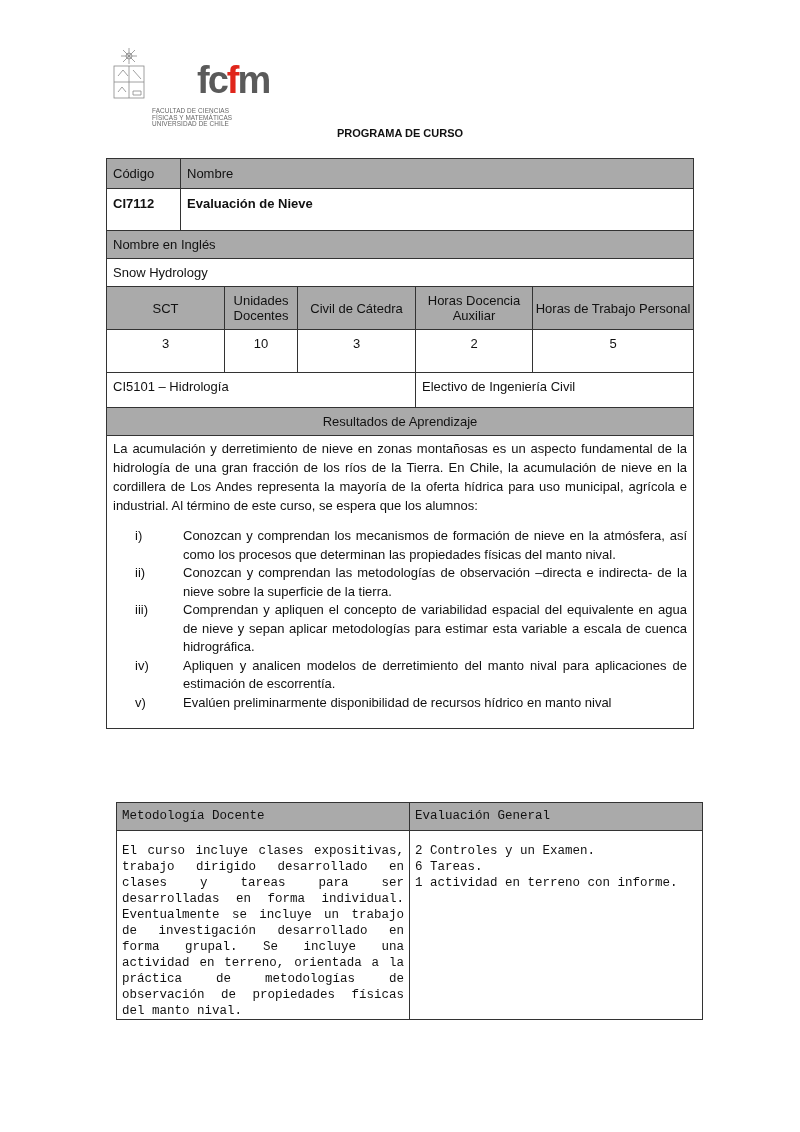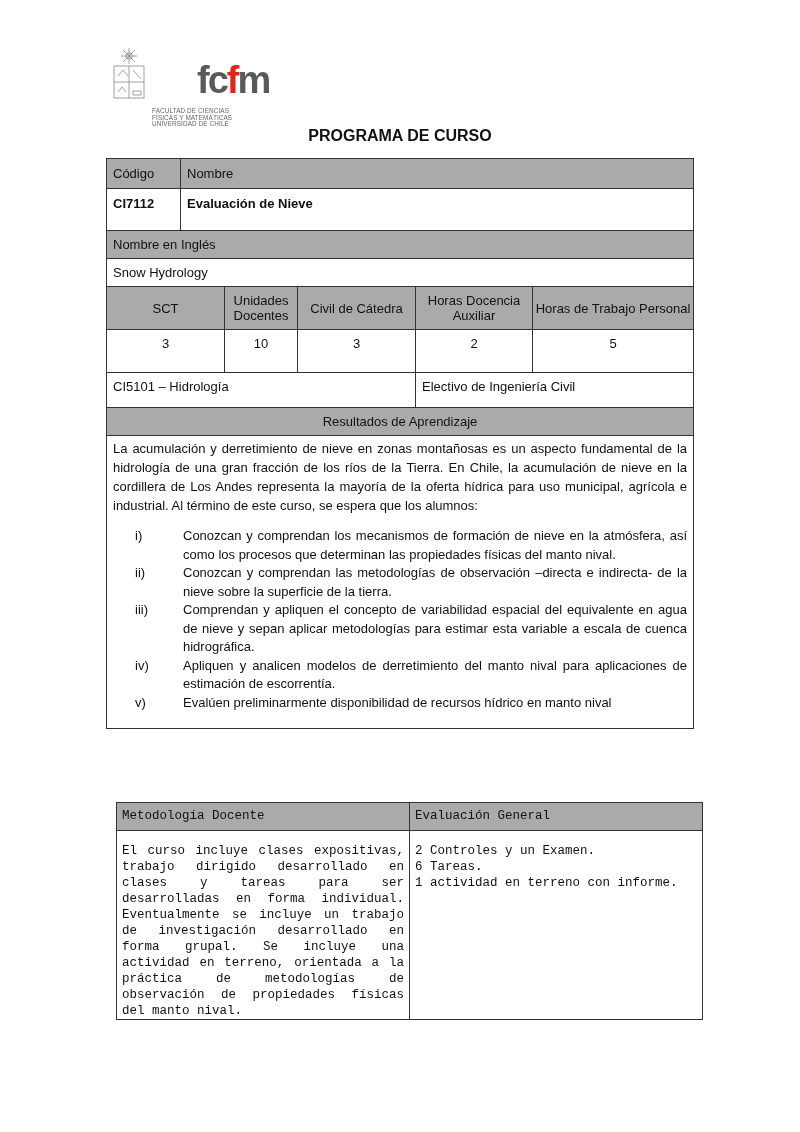--- a/index.html
+++ b/index.html
@@ -2,21 +2,21 @@
 <html><head>
 <meta charset="utf-8">
 <style>
   html, body { margin: 0; padding: 0; background: #ffffff; }
   body { width: 800px; height: 1132px; position: relative; font-family: "Liberation Sans", sans-serif; color: #111; font-size: 13px; }
   .logo { position: absolute; left: 112px; top: 46px; width: 130px; height: 86px; }
   .logo .crest { position: absolute; left: 0; top: 0; width: 34px; height: 54px; }
   .logo .word { position: absolute; left: 40px; top: 14px; font-size: 38px; font-weight: bold; letter-spacing: -2px; color: #5a5a5a; line-height: 40px; font-family: "Liberation Sans", sans-serif; margin-left: 45px; }
   .logo .word .red { color: #e0261b; }
   .logo .sub { position: absolute; left: 40px; top: 62px; font-size: 6.4px; line-height: 6.6px; color: #666; letter-spacing: 0.1px; white-space: pre; }
-  .title { position: absolute; left: 0; width: 800px; top: 127px; text-align: center; font-weight: bold; font-size: 16px; }
+  .title { position: absolute; left: 0; width: 800px; top: 127px; text-align: center; font-weight: bold; font-size: 11px; }
 
   table { border-collapse: collapse; position: absolute; table-layout: fixed; }
   td { border: 1px solid #333; padding: 0 6px; vertical-align: top; font-size: 13px; }
   .hdr { background: #aaaaaa; margin-left: 36px; }
   .c { text-align: center; }
   .t1 { left: 106px; top: 158px; width: 587px; }
   .just { text-align: justify; line-height: 19px; padding-top: 3px; }
   .lo { margin: 12px 0 16px 0; padding: 0; list-style: none; }
   .lo li { display: flex; line-height: 18.5px; }
   .lo .n { width: 48px; padding-left: 22px; flex: none; }

